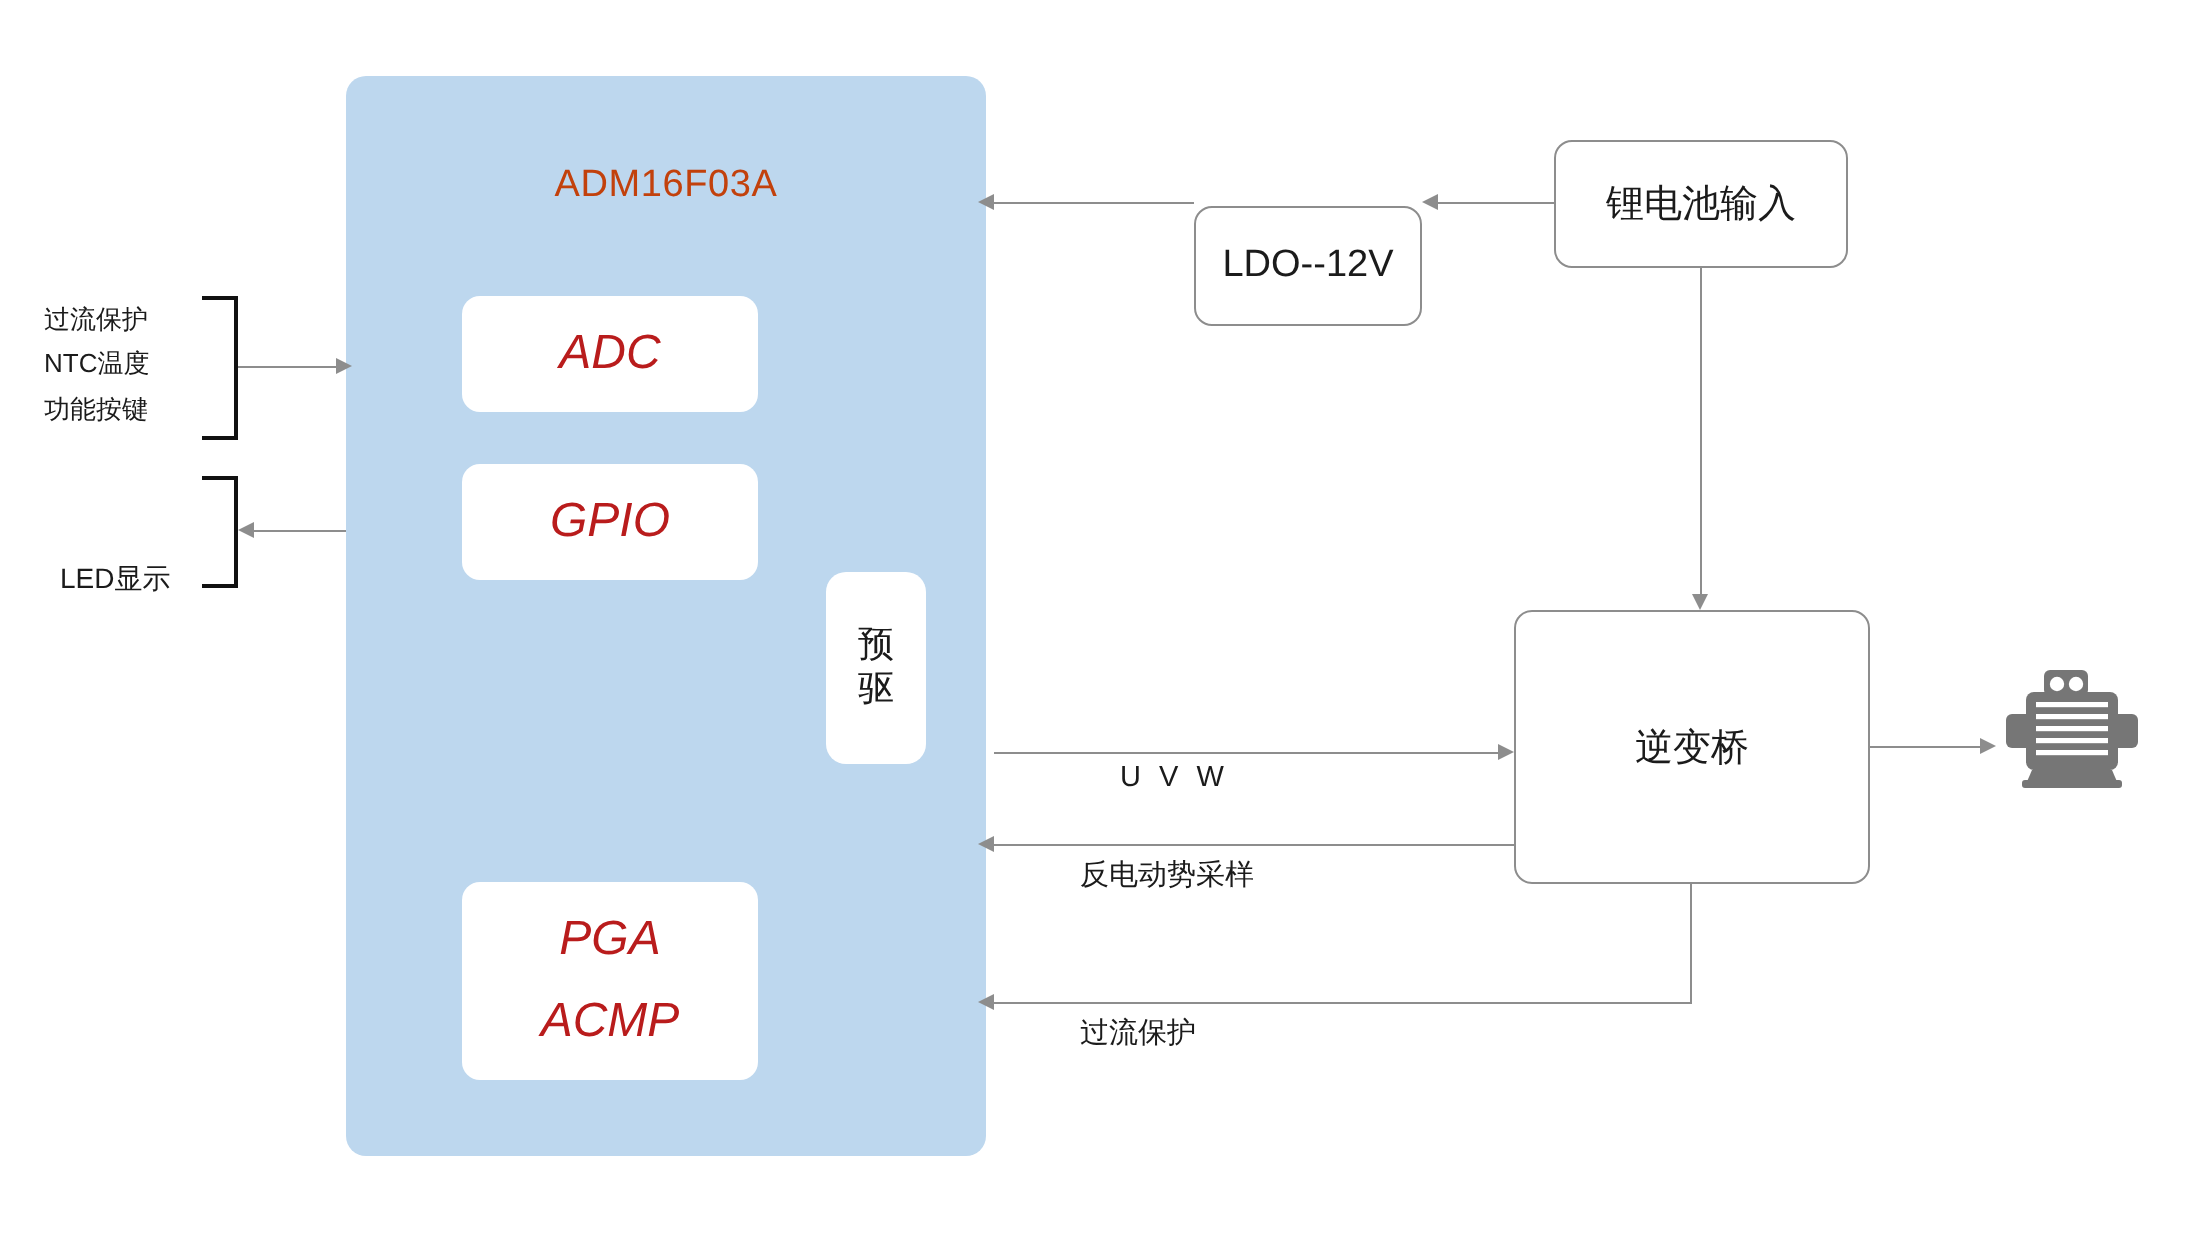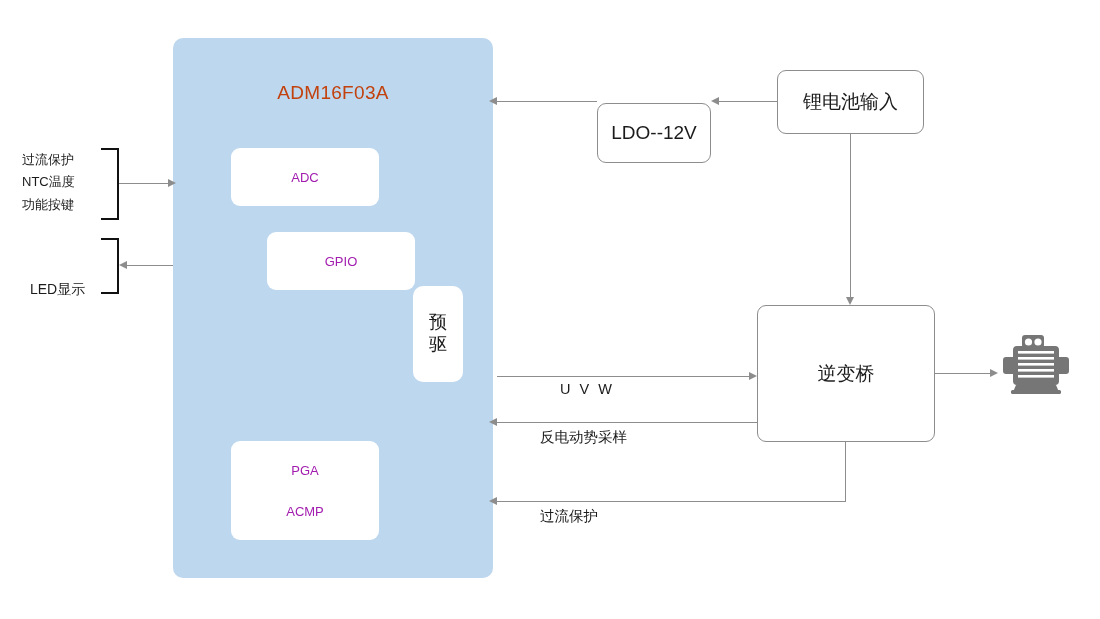--- a/index.html
+++ b/index.html
@@ -39,25 +39,26 @@
   
   .sub-block {
     left: 231px;
     width: 148px;
     height: 58px;
     background: #ffffff;
     border-radius: 9px;
     display: flex;
     align-items: center;
     justify-content: center;
-    font-size: 13px;
-    color: #a21caf;
+    font-size: 24px;
+    color: #b91c1c;
+    font-style: italic;
   }
   #sub-adc  { top: 148px; }
-  #sub-gpio { top: 232px; margin-left: 36px; }
+  #sub-gpio { top: 232px; }
   #sub-pwm  { top: 315px; }
   #sub-pga  { top: 399px; margin-top: 42px; }
   #sub-acmp { top: 482px; }
 
   
   #predriver {
     left: 413px; top: 286px;
     width: 50px; height: 96px;
     background: #ffffff;
     border-radius: 10px;

